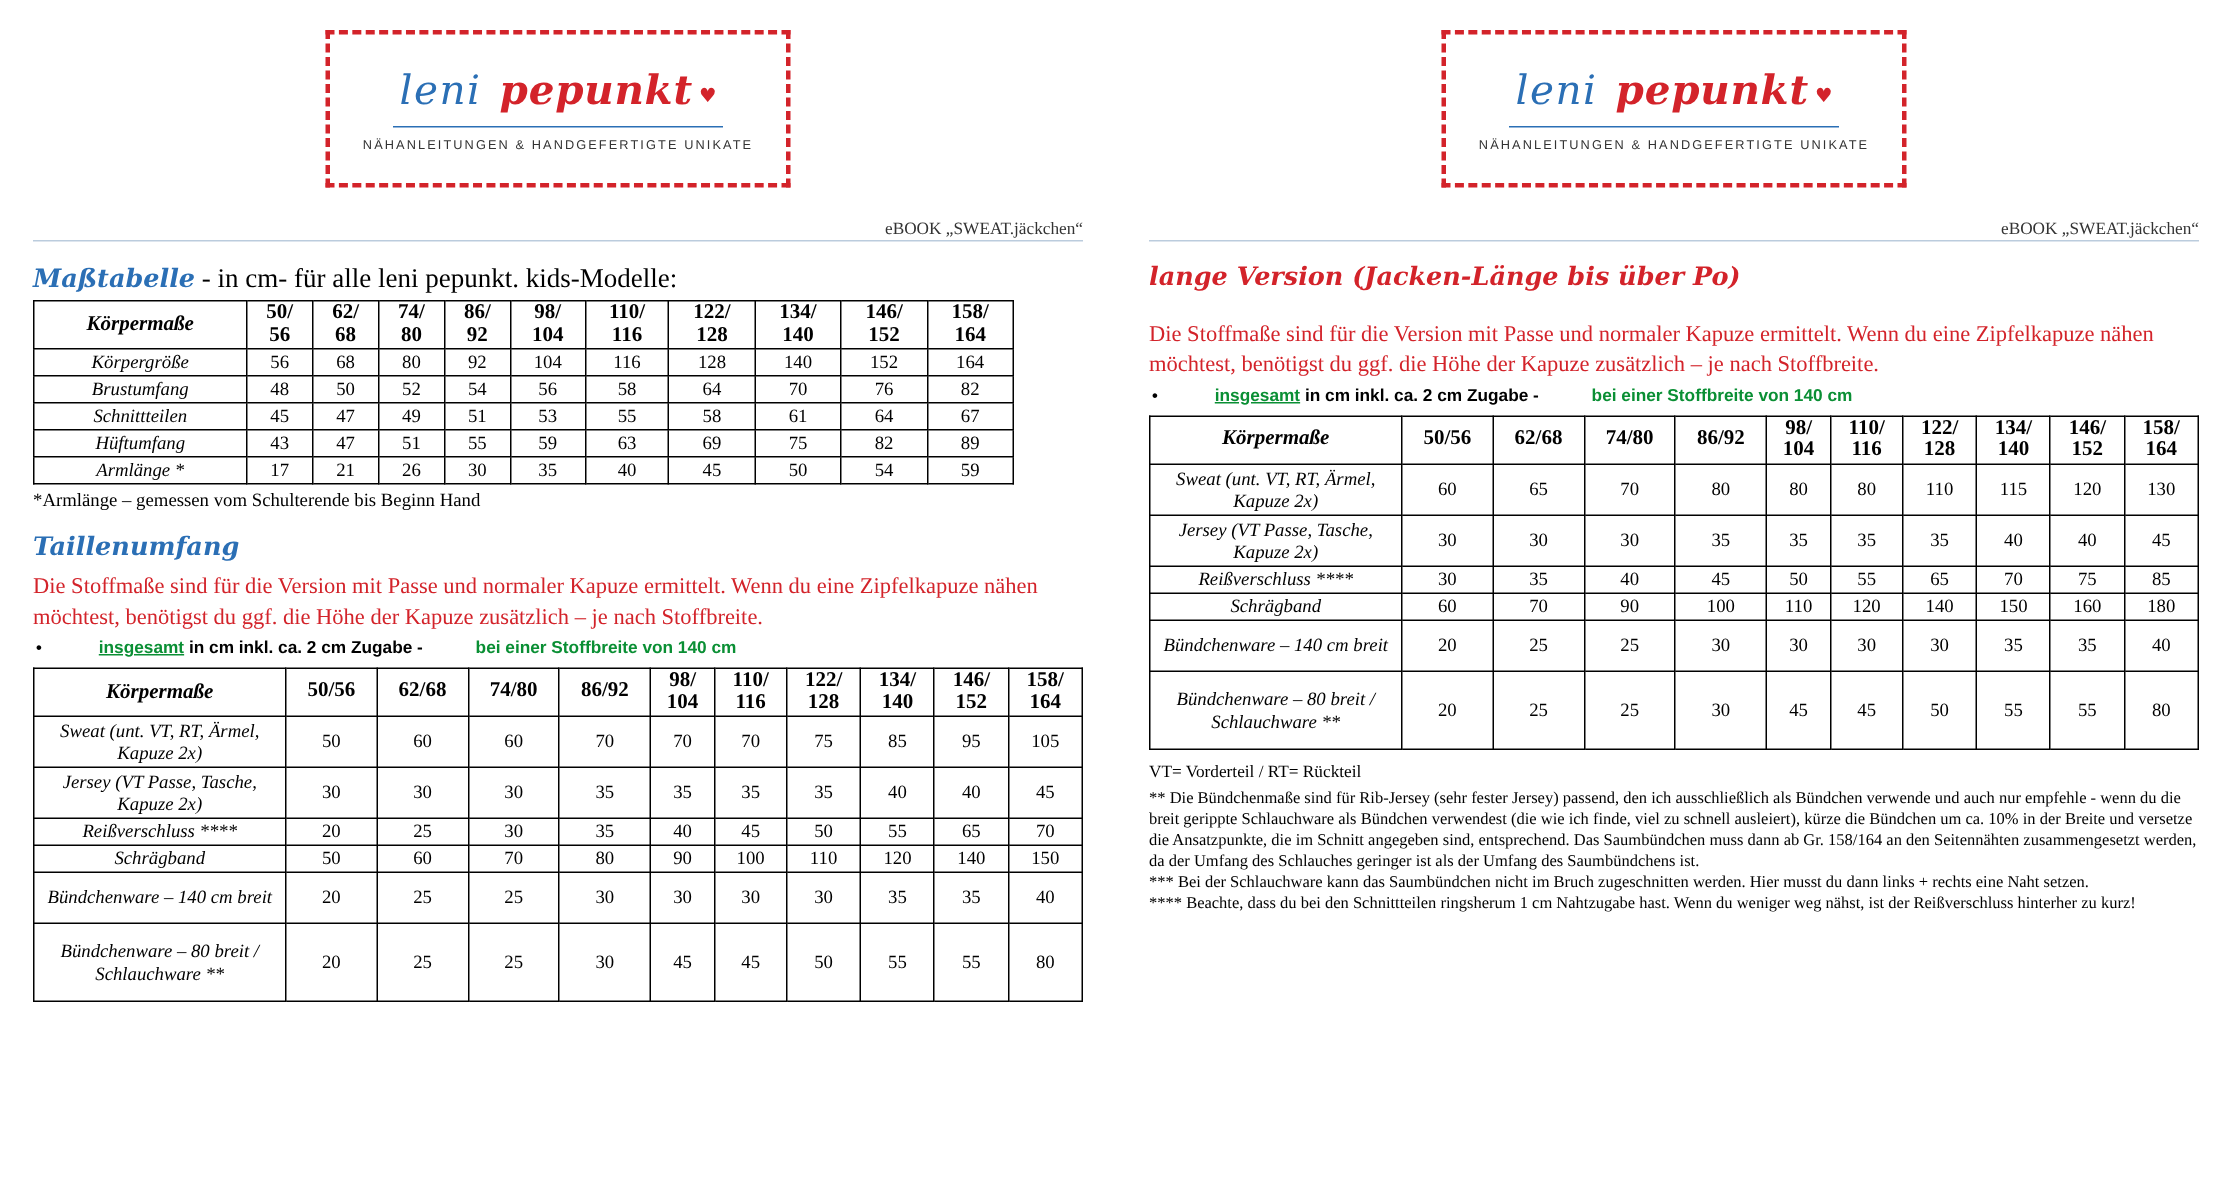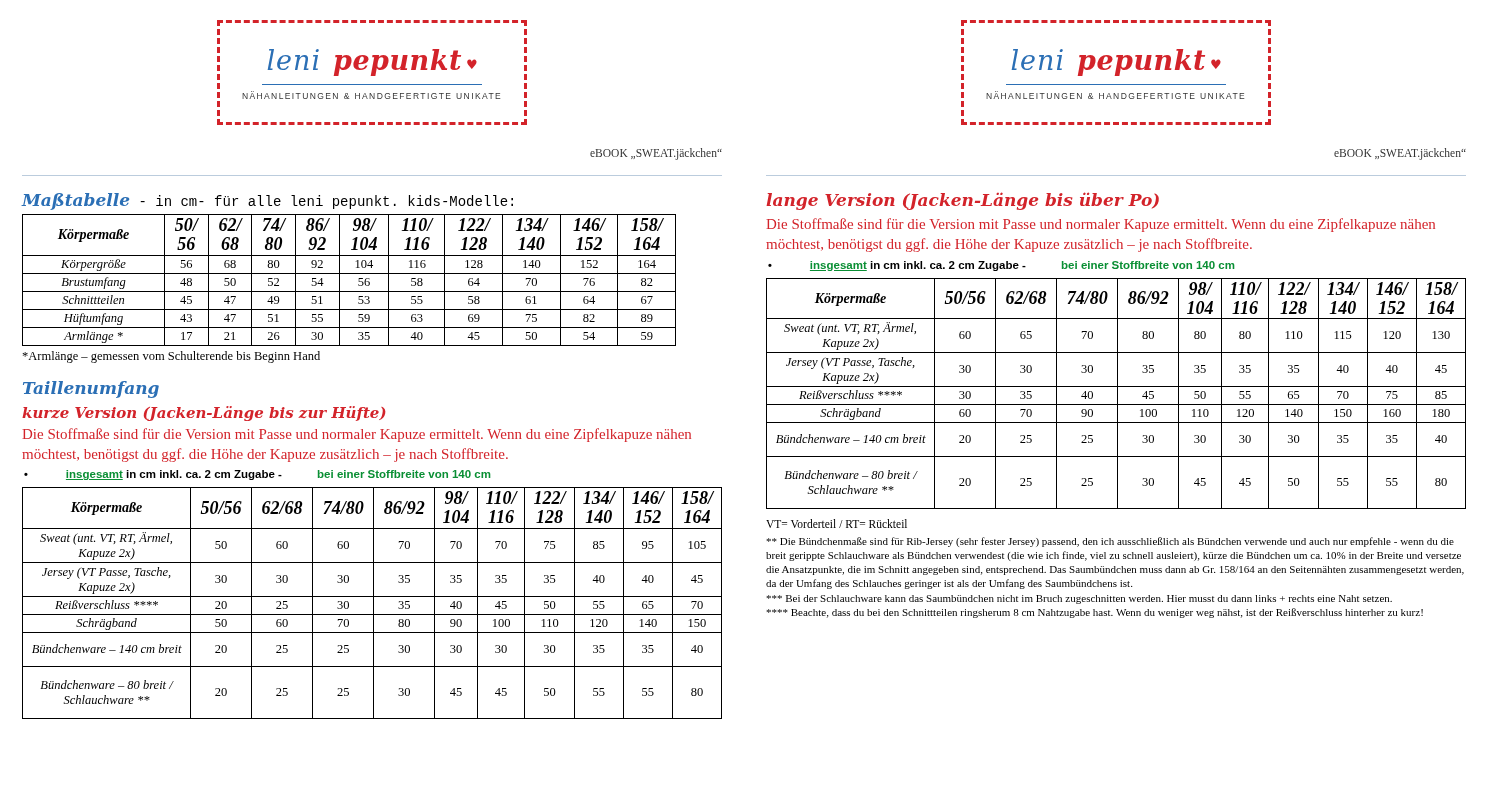--- a/index.html
+++ b/index.html
@@ -75,21 +75,21 @@
     color: #333;
     font-family: "Liberation Sans", sans-serif;
   }
 
   
   .ebook-line {
     margin: 22px 22px 0 22px;
     text-align: right;
     font-size: 11.5px;
     color: #333;
-    padding-bottom: 16px;
+    padding-bottom: 1px;
     border-bottom: 1px solid #bcd;
     font-family: "Liberation Serif", serif;
   }
 
   
   .h-script-blue {
     font-family: "DejaVu Serif", serif;
     font-style: italic;
     font-weight: bold;
     color: #2b6fb5;
@@ -97,22 +97,22 @@
   }
   .h-script-red {
     font-family: "DejaVu Serif", serif;
     font-style: italic;
     font-weight: bold;
     color: #d3232a;
     font-size: 17px;
   }
   .h-line {
     margin: 0 0 6px 0;
-    font-family: Liberation Mono, monospace;
-    font-size: 14px;
+    font-family: Liberation Serif, serif;
+    font-size: 18px;
   }
   .red-head {
     color: #d3232a;
     font-size: 15px;
     font-weight: bold;
     font-style: italic;
     font-family: "DejaVu Serif", serif;
     margin-bottom: 2px;
   }
   .red-para {
@@ -157,23 +157,22 @@
     font-size: 12.5px;
     padding: 1px 4px;
   }
   table.mt .corner {
     font-weight: bold;
     font-style: italic;
     font-size: 14px;
   }
   table.mt .colhead {
     font-weight: bold;
-    font-size: 18px;
+    font-size: 14px;
     line-height: 1.05;
-    font-style: italic;
   }
 
   .note {
     font-size: 12.5px;
     margin: 3px 0 0 0;
     font-family: "Liberation Serif", serif;
   }
 
   
   #mass-table { width: 654px; margin-left: 22px; }
@@ -301,21 +300,20 @@
   </tbody>
     </table>
 
   <div class="note" style="margin-left:22px;">*Armlänge – gemessen vom Schulterende bis Beginn Hand</div>
 
   <div style="margin:14px 22px 6px 22px;">
     <span class="h-script-blue">Taillenumfang</span>
   </div>
 
   <div style="margin:0 22px 0 22px;">
-    <div class="red-head">kurze Version (Jacken-Länge bis zur Hüfte)</div>
     <div class="red-para">Die Stoffmaße sind für die Version mit Passe und normaler Kapuze ermittelt. Wenn du eine Zipfelkapuze nähen möchtest, benötigst du ggf. die Höhe der Kapuze zusätzlich – je nach Stoffbreite.</div>
   </div>
 
   <div class="bullet-row">
     <span class="bullet-dot">•</span>
     <span class="bullet-text">
       <span class="bullet-green u">insgesamt</span><span class="bullet-black"> in cm inkl. ca. 2 cm Zugabe - </span><span class="bullet-green">bei einer Stoffbreite von 140 cm</span>
     </span>
   </div>
 
@@ -426,21 +424,21 @@
         <span class="logo-heart">♥</span>
       </div>
       <div class="logo-rule"></div>
       <div class="logo-tag">NÄHANLEITUNGEN &amp; HANDGEFERTIGTE UNIKATE</div>
     </div>
   </div>
 
   <div class="ebook-line">eBOOK „SWEAT.jäckchen“</div>
 
   <div style="margin:14px 22px 0 22px;">
-    <div class="h-script-red" style="margin-bottom:4px;">lange Version (Jacken-Länge bis über Po)</div>
+    <div class="h-script-red" style="margin-bottom:18px;">lange Version (Jacken-Länge bis über Po)</div>
     <div class="red-para">Die Stoffmaße sind für die Version mit Passe und normaler Kapuze ermittelt. Wenn du eine Zipfelkapuze nähen möchtest, benötigst du ggf. die Höhe der Kapuze zusätzlich – je nach Stoffbreite.</div>
   </div>
 
   <div class="bullet-row">
     <span class="bullet-dot">•</span>
     <span class="bullet-text">
       <span class="bullet-green u">insgesamt</span><span class="bullet-black"> in cm inkl. ca. 2 cm Zugabe - </span><span class="bullet-green">bei einer Stoffbreite von 140 cm</span>
     </span>
   </div>
 
@@ -537,15 +535,15 @@
       <td>55</td>
       <td>80</td>
     </tr>
   </tbody>
     </table>
 
   <div class="footnotes">
     <div class="vt-line">VT= Vorderteil / RT= Rückteil</div>
     <div>** Die Bündchenmaße sind für Rib-Jersey (sehr fester Jersey) passend, den ich ausschließlich als Bündchen verwende und auch nur empfehle - wenn du die breit gerippte Schlauchware als Bündchen verwendest (die wie ich finde, viel zu schnell ausleiert), kürze die Bündchen um ca. 10% in der Breite und versetze die Ansatzpunkte, die im Schnitt angegeben sind, entsprechend. Das Saumbündchen muss dann ab Gr. 158/164 an den Seitennähten zusammengesetzt werden, da der Umfang des Schlauches geringer ist als der Umfang des Saumbündchens ist.</div>
     <div>*** Bei der Schlauchware kann das Saumbündchen nicht im Bruch zugeschnitten werden. Hier musst du dann links + rechts eine Naht setzen.</div>
-    <div>**** Beachte, dass du bei den Schnittteilen ringsherum 8 cm Nahtzugabe hast. Wenn du weniger weg nähst, ist der Reißverschluss hinterher zu kurz!</div>
+    <div>**** Beachte, dass du bei den Schnittteilen ringsherum 1 cm Nahtzugabe hast. Wenn du weniger weg nähst, ist der Reißverschluss hinterher zu kurz!</div>
   </div>
 </div>
 
 </body></html>

